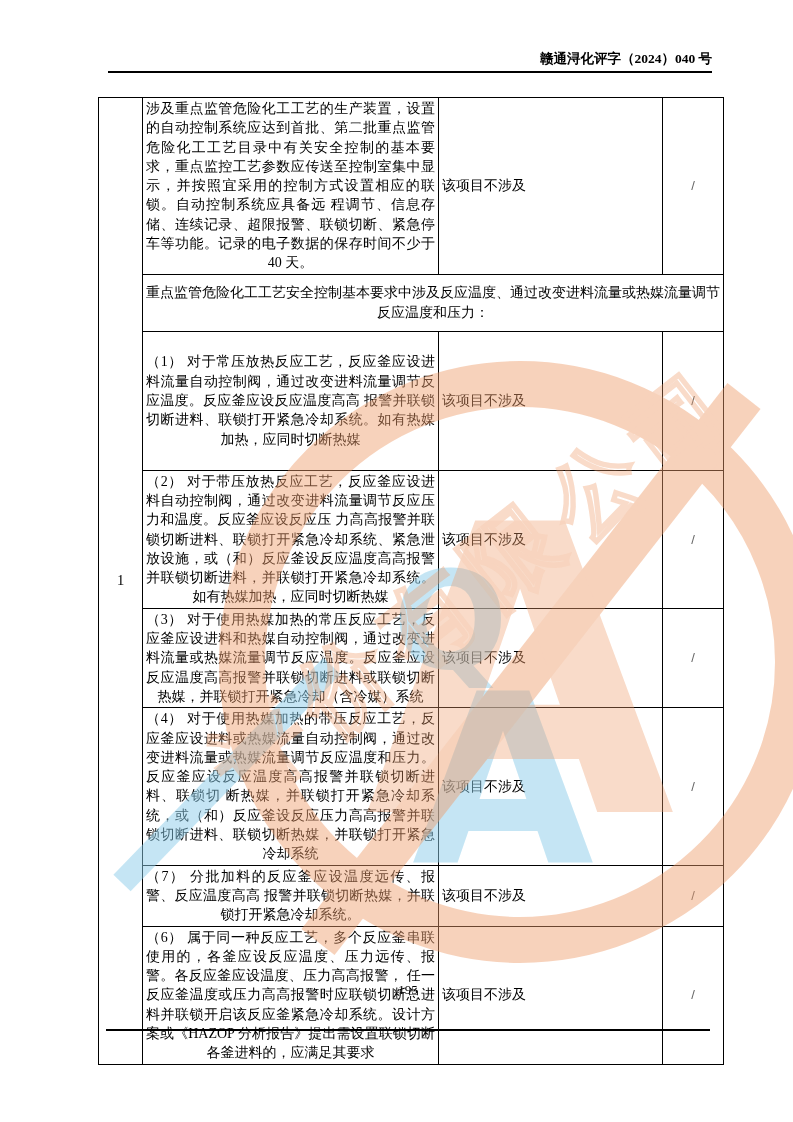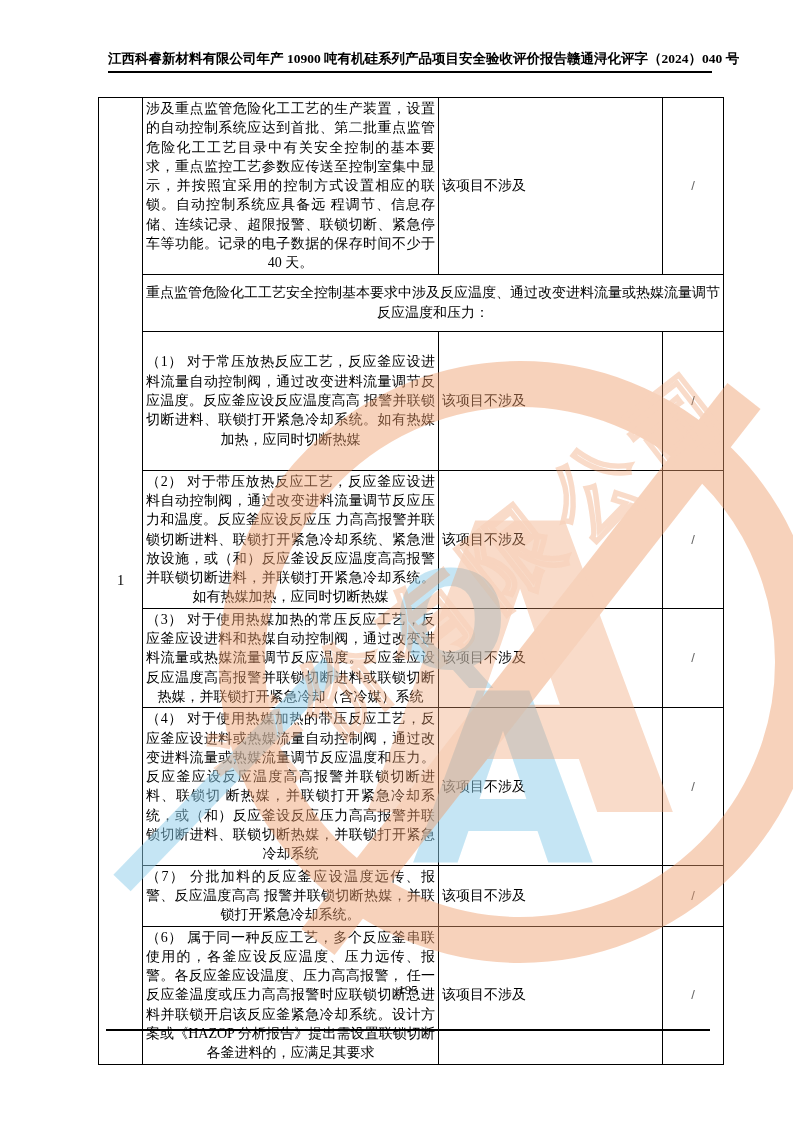--- a/index.html
+++ b/index.html
@@ -26,21 +26,20 @@
   td.status{text-align:left;}
   td.result{text-align:center;color:#666;font-size:13px;font-family:"Liberation Sans",sans-serif;}
   .footer-line{position:absolute;top:1029px;left:106px;width:604px;border-top:2px solid #000;height:0;}
   .page-num{position:absolute;top:982px;left:106px;width:604px;text-align:center;font-size:13px;}
   .watermark{position:absolute;left:0;top:0;width:793px;height:1122px;pointer-events:none;z-index:3;}
 </style>
 </head>
 <body>
 
 <div class="header">
-  <span>江西科睿新材料有限公司年产 10900 吨有机硅系列产品项目安全验收评价报告</span>
   <span class="gap"></span>
   <span>赣通浔化评字（2024）040 号</span>
 </div>
 
 <table class="review">
   <colgroup>
     <col style="width:44px">
       <col style="width:296px">
       <col style="width:224px">
       <col style="width:61px">

